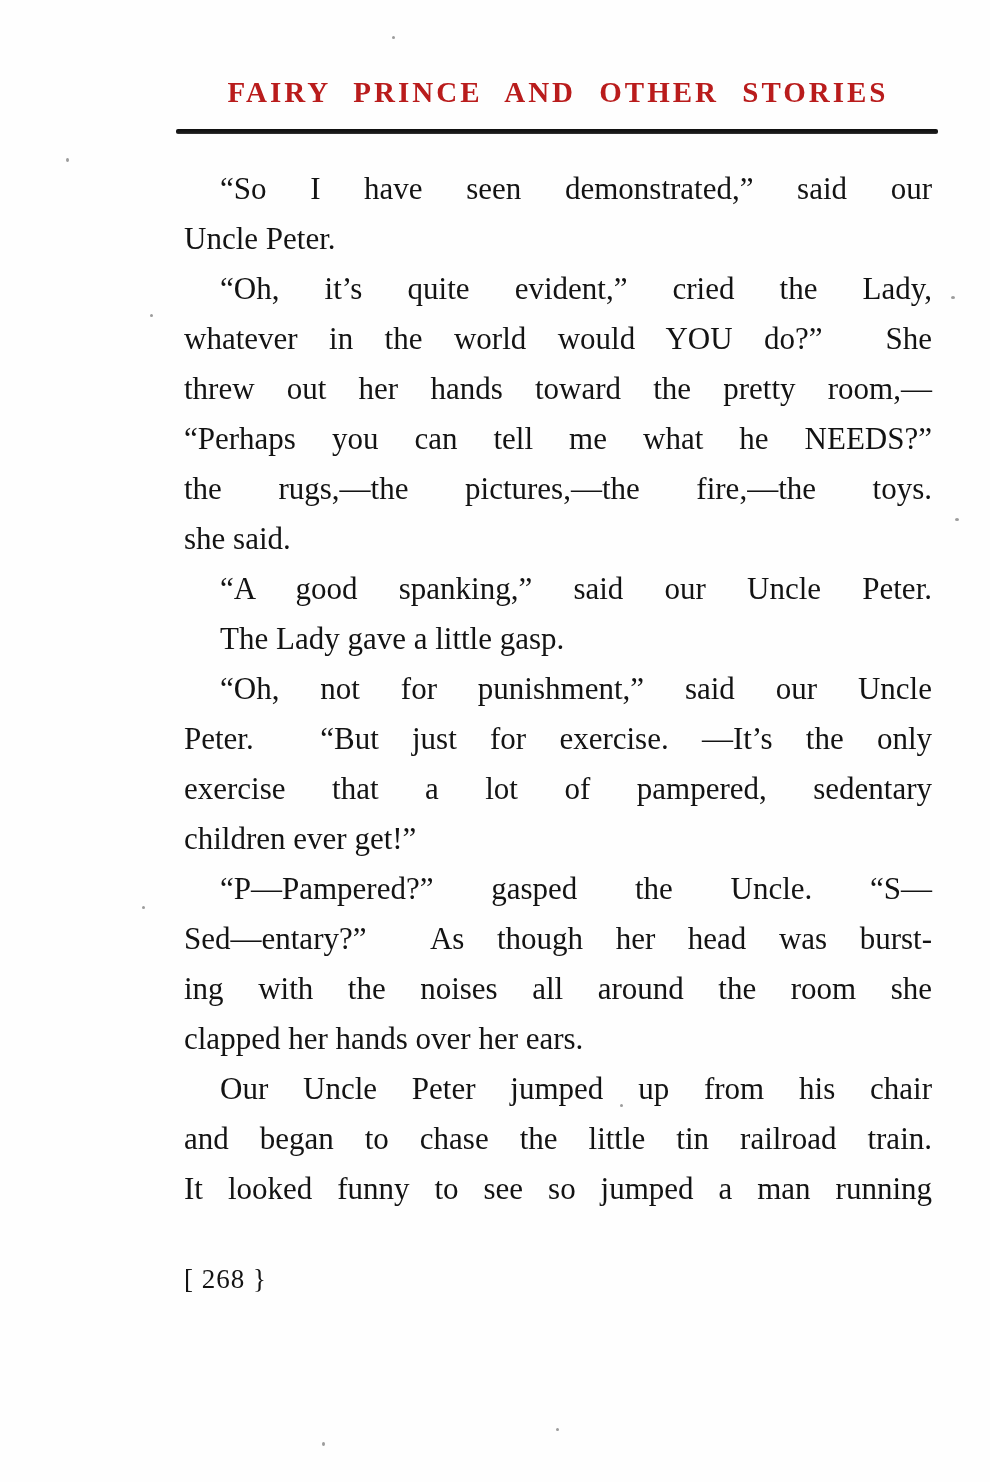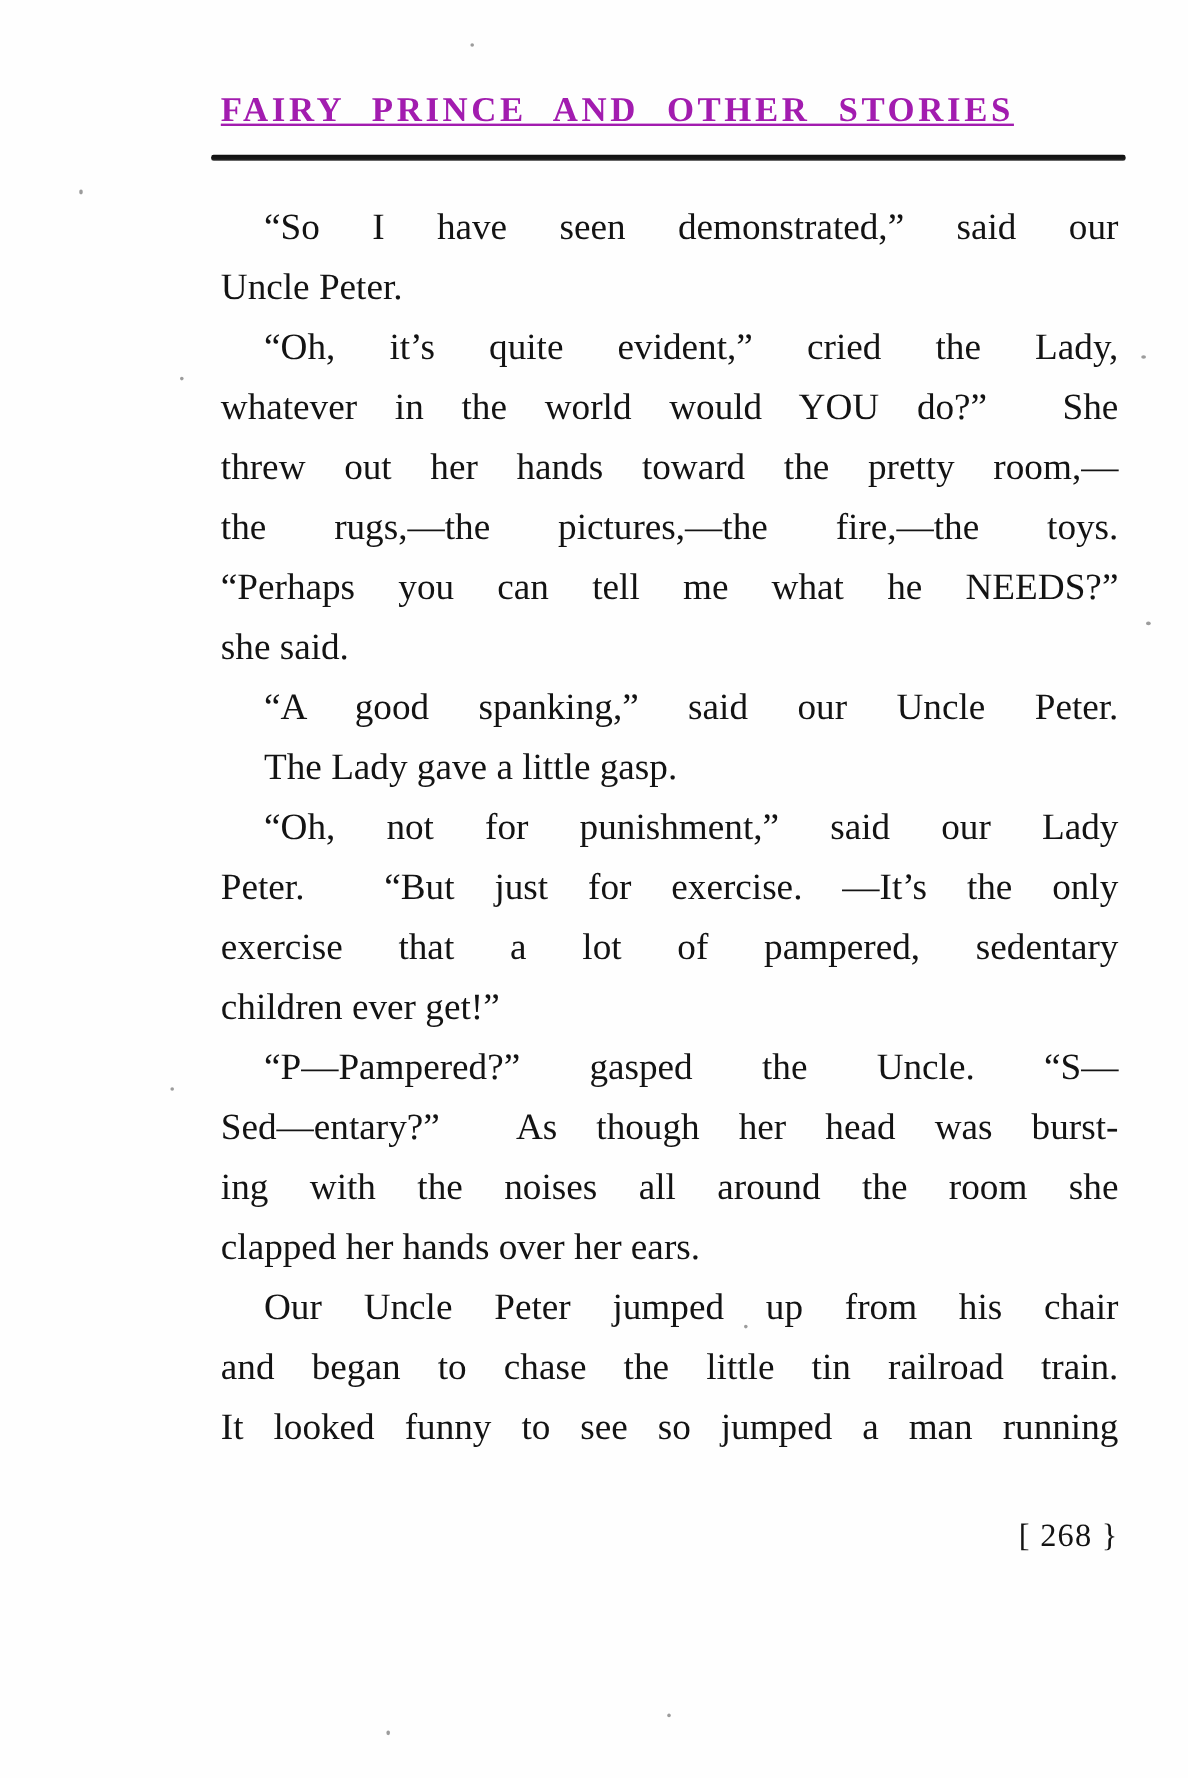--- a/index.html
+++ b/index.html
@@ -20,27 +20,27 @@
     left: 184px;
     top: 0;
     width: 748px;
     height: 1482px;
   }
   .running-header {
     position: absolute;
     top: 76px;
     left: 0;
     width: 100%;
+    text-align: center;
     font-size: 29px;
     font-weight: bold;
     letter-spacing: 3px;
     word-spacing: 13px;
-    color: #a21caf;
+    color: #b91c1c;
     white-space: nowrap;
-    text-decoration: underline;
   }
   .header-rule {
     position: absolute;
     top: 129px;
     left: -8px;
     width: calc(100% + 14px);
     height: 5px;
     background: linear-gradient(to bottom, #0f0f0f 0%, #1a1a1a 70%, #3a3a3a 100%);
     border-radius: 2px;
   }
@@ -67,21 +67,21 @@
   }
   .line.no-just {
     text-align: center;
     text-align-last: left;
   }
   .page-footer {
     position: absolute;
     top: 1264px;
     left: 0;
     width: 100%;
-    text-align: right;
+    text-align: left;
     font-size: 27px;
     letter-spacing: 1px;
     color: #131313;
   }
   
   .speck {
     position: absolute;
     background: #4a4a4a;
     border-radius: 50%;
     opacity: 0.55;
@@ -107,32 +107,32 @@
 
   <main class="body-text">
       <div class="paragraph">
         <div class="line indent">“So I have seen demonstrated,” said our</div>
         <div class="line no-just">Uncle Peter.</div>
       </div>
       <div class="paragraph">
         <div class="line indent">“Oh, it’s quite evident,” cried the Lady,</div>
         <div class="line">whatever in the world would YOU do?”&nbsp; She</div>
         <div class="line">threw out her hands toward the pretty room,—</div>
+        <div class="line">“Perhaps you can tell me what he NEEDS?”</div>
         <div class="line">the rugs,—the pictures,—the fire,—the toys.</div>
-        <div class="line">“Perhaps you can tell me what he NEEDS?”</div>
         <div class="line no-just">she said.</div>
       </div>
       <div class="paragraph">
         <div class="line indent">“A good spanking,” said our Uncle Peter.</div>
       </div>
       <div class="paragraph">
         <div class="line indent no-just">The Lady gave a little gasp.</div>
       </div>
       <div class="paragraph">
-        <div class="line indent">“Oh, not for punishment,” said our Lady</div>
+        <div class="line indent">“Oh, not for punishment,” said our Uncle</div>
         <div class="line">Peter.&nbsp; “But just for exercise. —It’s the only</div>
         <div class="line">exercise that a lot of pampered, sedentary</div>
         <div class="line no-just">children ever get!”</div>
       </div>
       <div class="paragraph">
         <div class="line indent">“P—Pampered?” gasped the Uncle. “S—</div>
         <div class="line">Sed—entary?”&nbsp; As though her head was burst-</div>
         <div class="line">ing with the noises all around the room she</div>
         <div class="line no-just">clapped her hands over her ears.</div>
       </div>

